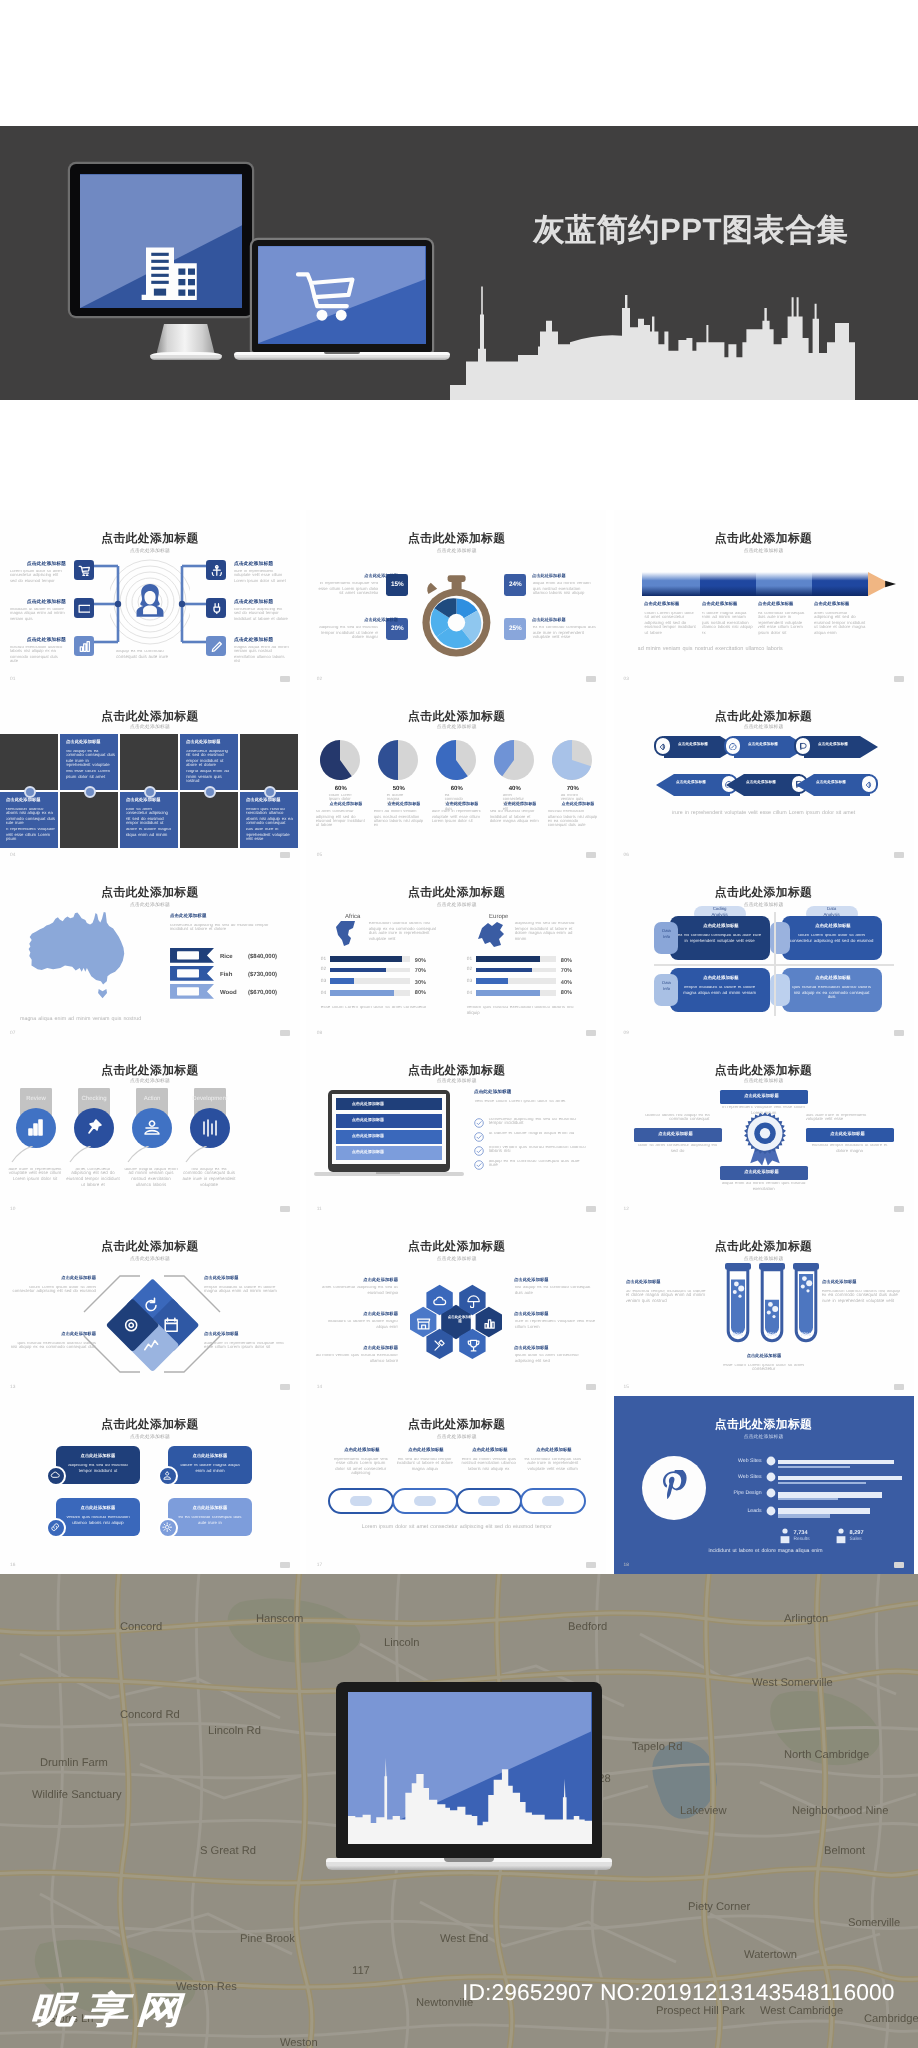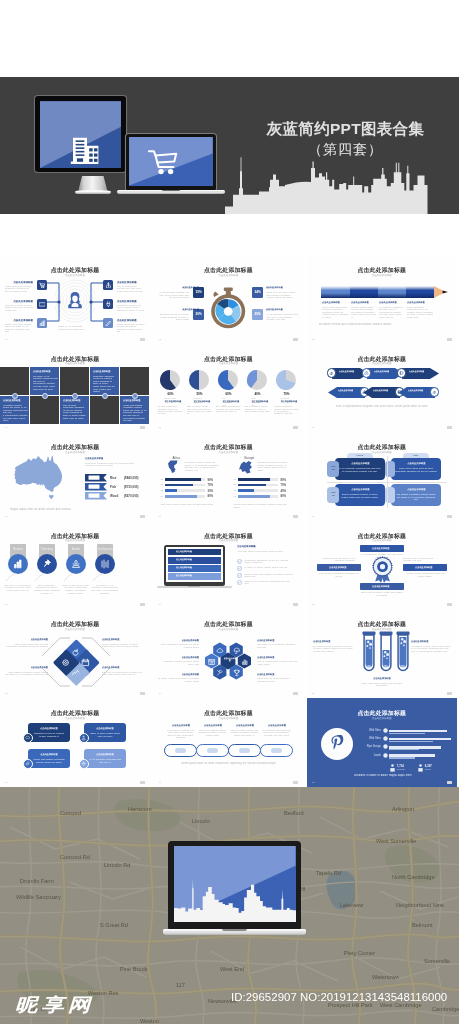--- a/index.html
+++ b/index.html
@@ -1,20 +1,20 @@
 <!DOCTYPE html>
 <html><head>
 <meta charset="utf-8">
 <style>
   html,body{margin:0;padding:0;}
   body{width:459px;height:1024px;background:#fff;font-family:"Liberation Sans",sans-serif;overflow:hidden;}
   .page{position:relative;width:459px;height:1024px;background:#fff;overflow:hidden;}
 
   
-  .hero{position:absolute;left:0;top:77px;width:459px;height:137px;background:#403f3f;overflow:hidden;}
+  .hero{position:absolute;left:0;top:63px;width:459px;height:137px;background:#403f3f;overflow:hidden;}
   .hero-title{position:absolute;left:232px;top:42px;width:227px;text-align:center;color:#e0e0e0;
     font-size:15.5px;font-weight:bold;letter-spacing:0.3px;}
   .hero-sub{position:absolute;left:232px;top:64px;width:227px;text-align:center;color:#e9e9e9;
     font-size:14px;letter-spacing:1px;}
   .skyline{position:absolute;left:225px;top:76px;width:234px;height:61px;}
 
   
   .monitor{position:absolute;left:34.8px;top:19.4px;width:91px;height:78px;}
   .mon-bezel{position:absolute;left:0;top:0;width:91px;height:76px;background:#0a0a0c;border-radius:3px;
     box-shadow:0 0 0 1.1px #6e6e6e;}
@@ -135,21 +135,20 @@
       <div class="lap-base"></div>
       <div class="lap-notch"></div>
     </div>
     <svg class="skyline" viewBox="0 0 234 57" preserveAspectRatio="none">
       <g fill="#e4e4e4">
         <path d="M0 50 H8 V39 H14 V33 h1 V17 h.6 V4 h.8 V17 h.6 V33 h1 V39 h16 V36 h10 V32 h1 V25 h3 V20 h3 V25 h3 V31 h6 V30 q14 -4 26 -3 V14 h1.5 V8 h1.2 V14 h1.3 V23 h4 V19 h3 V22 h3 V25 h1 V18 h1.2 V25 h2 V31 h3 V25 h2 V34 h5 V29 h4 V28 h3 V34 h2 V30 h5 V22 h1 V30 h8 V37 h2 V31 h4 V37 h3 V30 h2 V24 h8 V20 h1 V14 h1.2 V20 h1.4 V24 h2 V31 h4 V28 h3 V18 h2 V9 h1 V18 h1.5 V9 h1 V18 h2 V28 h3 V35 h2 V19 h1 V12 h1 V19 h1.2 V35 h4 V30 h4 V21 h7 V30 h3 V57 H0 Z"></path>
         <path d="M33 50 V44 h1 V50 Z M37 50 V41 h1 V50 Z M41 50 V45 h1 V50 Z"></path>
       </g>
     </svg>
     <div class="hero-title">灰蓝简约PPT图表合集</div>
-    <div class="hero-sub">（第四套）</div>
   </div>
 
   <div class="grid" id="grid">
       <div class="slide" style="left: 0px; top: 0px;">
         <div class="stitle" style="z-index:2">点击此处添加标题</div>
         <div class="ssub" style="z-index:2">点击此处添加标题</div>
         <svg style="position:absolute;left:55px;top:24px;width:40px;height:44px">
           <circle cx="20" cy="22" r="21" fill="none" stroke="#e2e2e2" stroke-width=".5"></circle>
           <circle cx="20" cy="22" r="18" fill="none" stroke="#e2e2e2" stroke-width=".5"></circle>
           <circle cx="20" cy="22" r="15" fill="none" stroke="#e2e2e2" stroke-width=".5"></circle>

